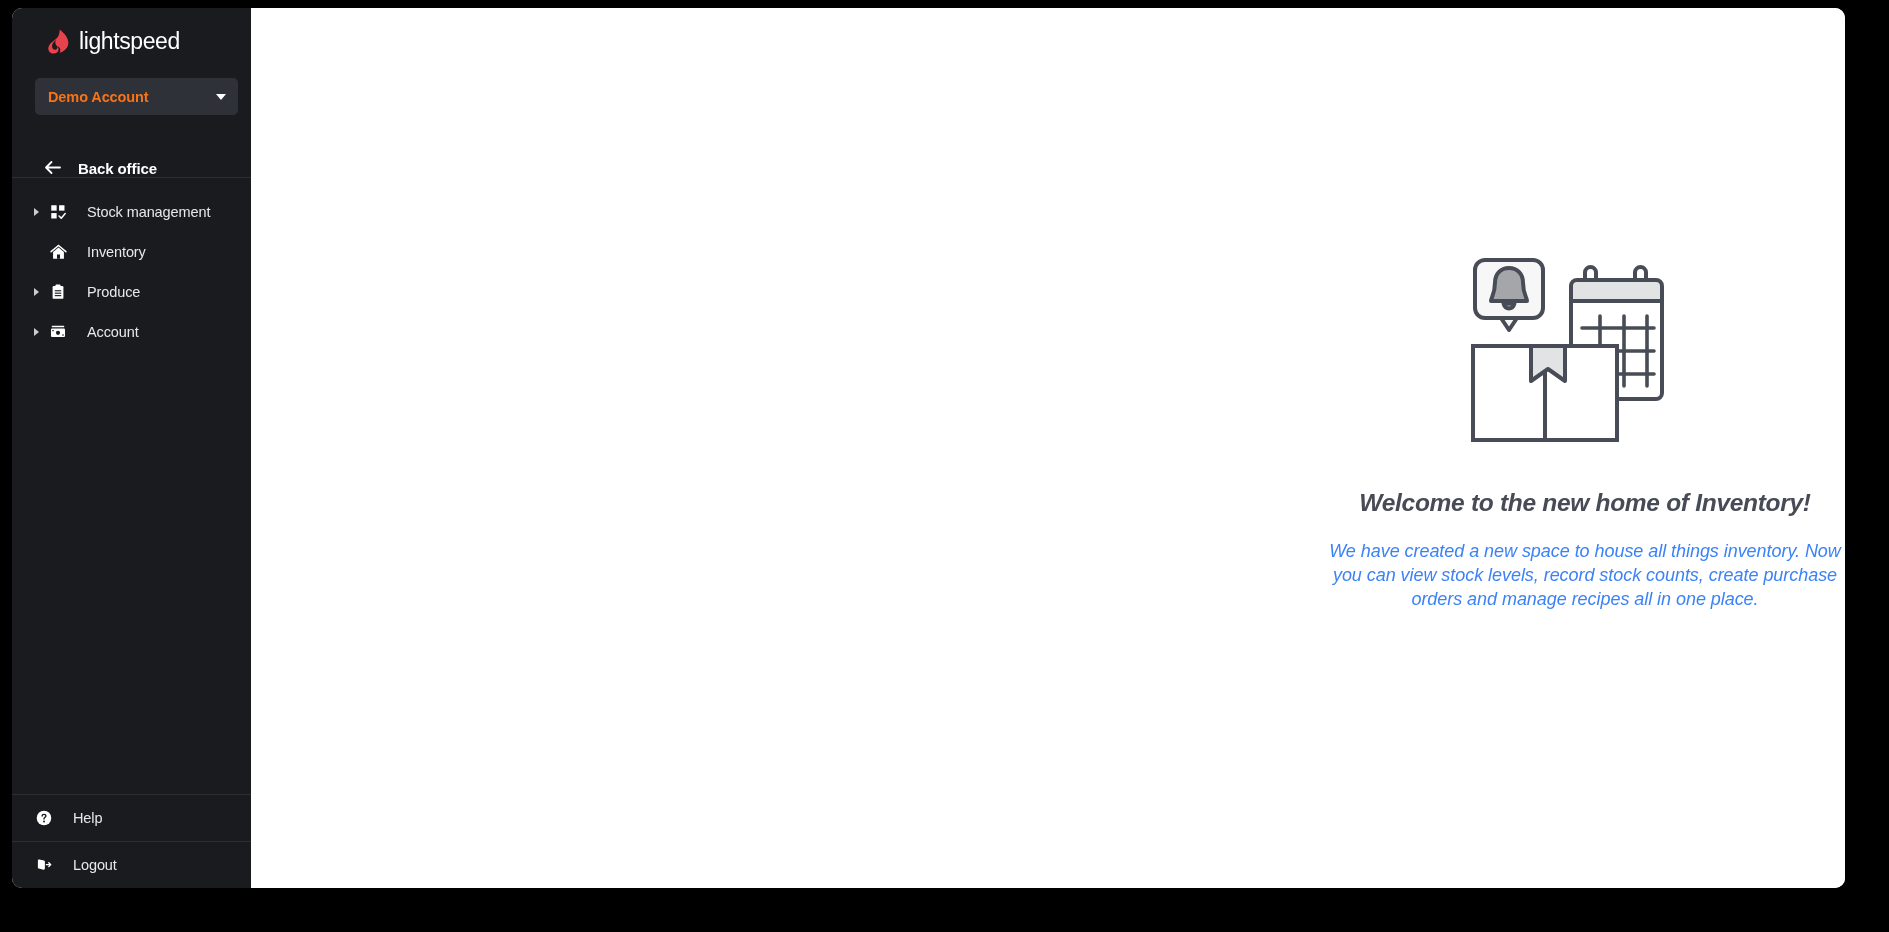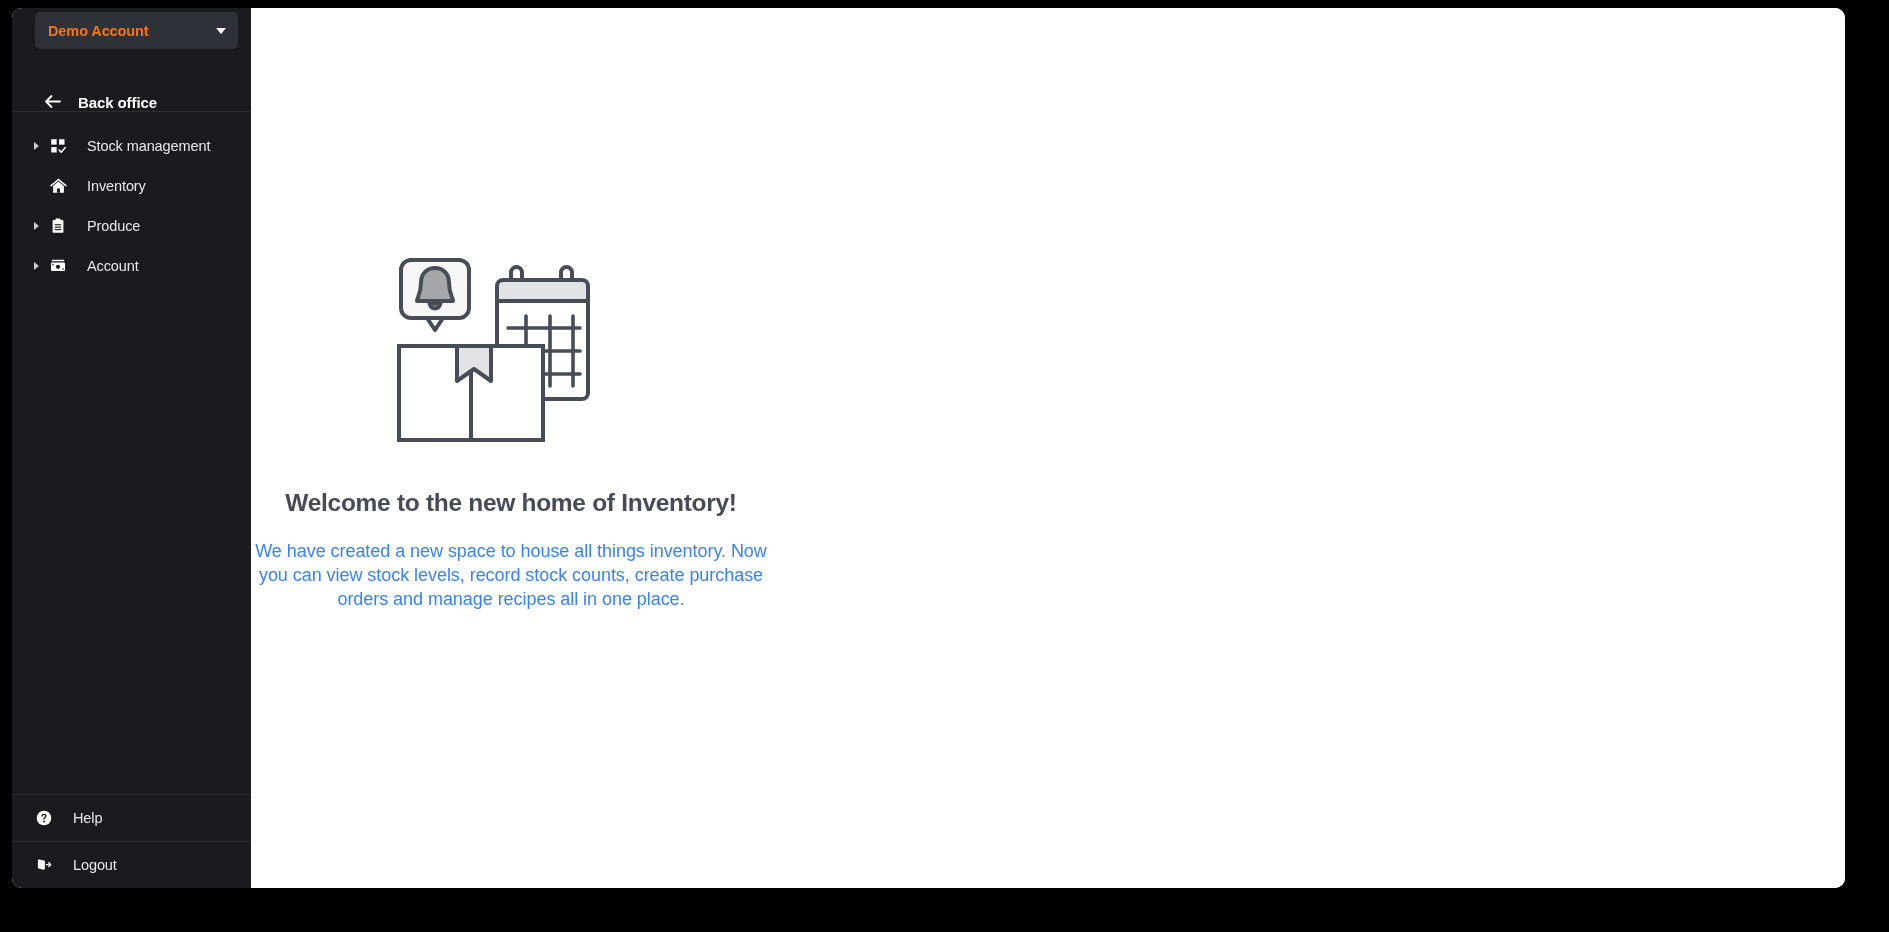--- a/index.html
+++ b/index.html
@@ -146,21 +146,22 @@
   }
   .footer-label { color: #E7E8EA; font-size: 14.5px; letter-spacing: -0.1px; }
 
   
   #main {
     flex: 1;
     background: #ffffff;
     position: relative;
     display: flex;
     flex-direction: column;
-    align-items: flex-start;
+    align-items: flex-end;
+    font-style: italic;
   }
   .empty-state {
     margin-top: 242px;
     width: 520px;
     display: flex;
     flex-direction: column;
     align-items: center;
   }
   .empty-illustration { width: 232px; height: 195px; display: block; }
   .empty-title {
@@ -181,20 +182,29 @@
     letter-spacing: -0.05px;
   }
 </style>
 </head>
 <body>
 
 <div id="app-frame">
 
   <nav id="sidebar">
 
+    <div class="brand">
+      <span class="brand-mark">
+        <svg viewBox="0 0 23 25" width="23" height="25" aria-hidden="true">
+          <path d="M12.6 0.4C12.6 0.4 13.1 5.4 10.2 8.8C7.6 11.9 3.2 13.6 1.7 17.4C0.2 21.2 3.1 24.8 6.8 24.6C9.5 24.5 11.2 22.7 11.5 20.9C11.9 18.6 10.3 17.5 10.3 17.5C10.3 17.5 12.6 17.6 13.2 20.1C13.7 22.2 12.6 23.9 12.6 23.9C12.6 23.9 17.9 22.7 20.3 18.1C23.4 12.3 19.6 5.8 12.6 0.4Z" fill="#E8434C"></path>
+          <path d="M10.5 17.6C10.5 17.6 6.9 15.1 8.9 11.1C8.9 11.1 5.3 13.5 5.1 17C4.9 20.5 7.9 21.3 9.3 20.4C10.7 19.5 10.5 17.6 10.5 17.6Z" fill="#191B1F"></path>
+        </svg>
+      </span>
+      <span class="brand-word">lightspeed</span>
+    </div>
 
     <div class="account-select">
       <span class="account-name">Demo Account</span>
       <span class="caret-down"></span>
     </div>
 
     <div class="back-office">
       <span class="arrow-left">
         <svg viewBox="0 0 19 19" width="19" height="19" aria-hidden="true">
           <path d="M17 9.5H3M3 9.5L8.5 4M3 9.5L8.5 15" stroke="#ffffff" stroke-width="1.8" fill="none" stroke-linecap="round" stroke-linejoin="round"></path>

